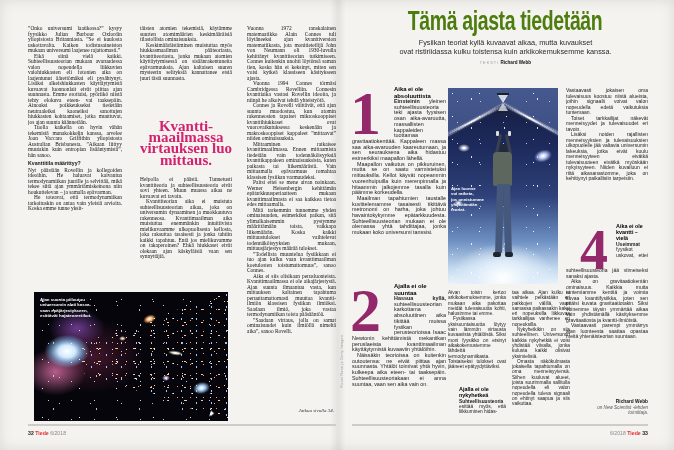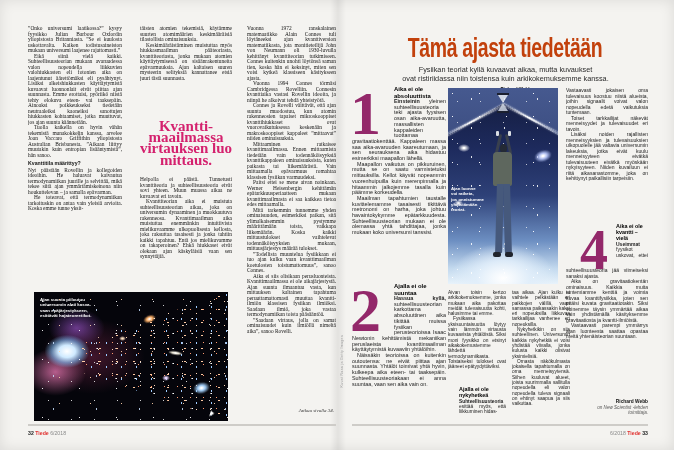--- a/index.html
+++ b/index.html
@@ -65,21 +65,21 @@
   .gal.g5{left:44%;top:34%;width:7px;height:5px;
     background:radial-gradient(closest-side,#ffe2c2 20%,rgba(230,150,80,0) 100%);}
   .img-cap{position:absolute;left:6px;top:5px;color:#fff;font-size:4.4px;line-height:5.4px;
     font-weight:bold;white-space:pre-line;text-align:left;}
   .cursor{position:absolute;left:176px;top:119px;width:0;height:0;
     border-left:4px solid #fff;border-top:2px solid transparent;border-bottom:4px solid transparent;
     transform:rotate(18deg);filter:drop-shadow(0 0 .5px #000);}
 
   
   .r-head{position:absolute;left:337px;top:0;width:337px;text-align:center;}
-  .title{margin-top:34px;font-size:27px;font-weight:bold;color:#c2410c;letter-spacing:-.5px;line-height:28px;}
+  .title{margin-top:7px;font-size:27px;font-weight:bold;color:#4d7c0f;letter-spacing:-.5px;line-height:28px;}
   .title-inner{display:inline-block;transform:scaleX(.72);transform-origin:50% 50%;white-space:nowrap;}
   .subtitle{margin-top:3px;font-size:7.3px;line-height:9px;color:#2b2b2b;white-space:pre-line;}
   .byline{margin-top:4px;font-size:4.6px;color:#111;}
   .byline .lbl{color:#9a9a9a;letter-spacing:1px;font-size:3.8px;}
   .byline b{font-weight:bold;}
 
   
   .sans-col{position:absolute;font-size:5.4px;line-height:5.7px;text-align:justify;
     overflow:hidden;color:#222;}
   .sans-col p{margin:0;}
@@ -218,21 +218,21 @@
 <div class="rule" style="left:28px;top:424px;width:308px;"></div>
 <div class="footer" style="left:28px;top:430px;">
   <b>32</b>
   <span class="brand">Tiede</span>
   <span>6/2018</span>
 </div>
 
 <div class="r-head">
   <div class="title"><span class="title-inner">Tämä ajasta tiedetään</span></div>
   <div class="subtitle">Fysiikan teoriat kyllä kuvaavat aikaa, mutta kuvaukset
-ovat ristiriidassa niin toistensa kuin arkikokemuksemme kanssa.</div>
+ovat ristiriidassa kulku toistensa kuin arkikokemuksemme kanssa.</div>
   <div class="byline">
     <span class="lbl">TEKSTI</span>
     <b>Richard Webb</b>
   </div>
 </div>
 
 <div class="section" style="left:352px;top:86px;width:94px;height:196px;overflow:hidden;">
   <div class="sec-num">1</div>
   <div class="num-space"></div>
   <h3 class="sec-head">Aika ei ole

